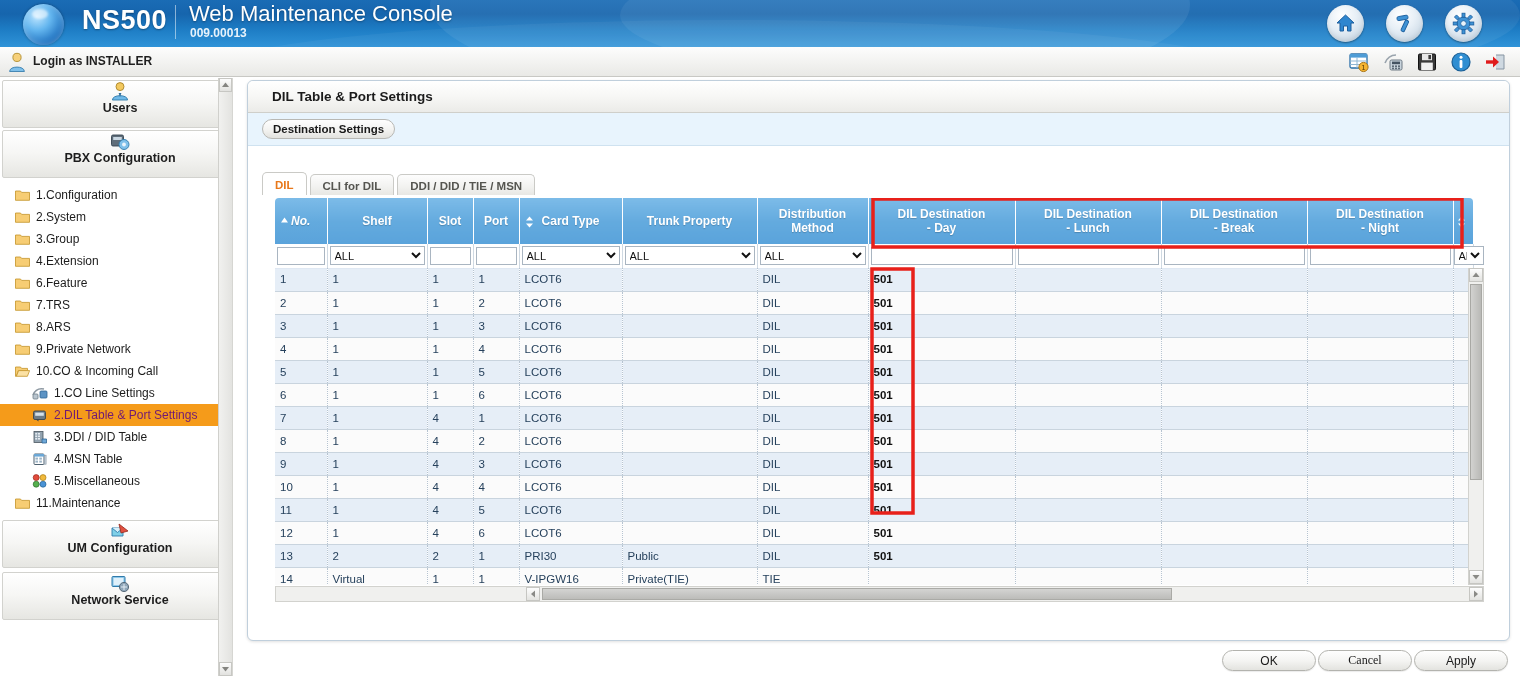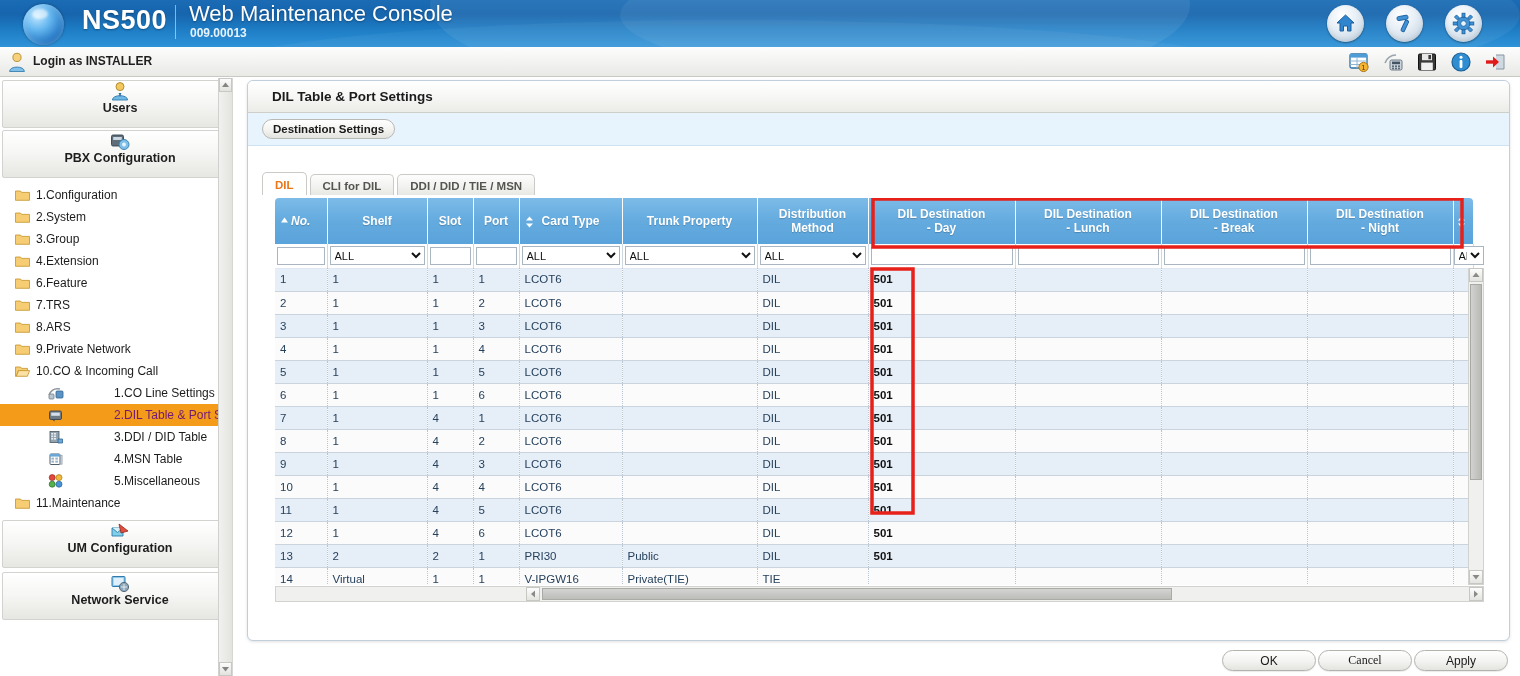--- a/index.html
+++ b/index.html
@@ -103,21 +103,21 @@
   }
   .sb-section .lbl { font-size: 12.5px; color: #1d1d1d; font-weight: bold; margin-left: 8px; }
   .sb-section .ic { margin-left: 8px; width: 20px; height: 20px; position: relative; }
 
   .sb-item {
     height: 22px; display: flex; align-items: center;
     padding-left: 14px; cursor: pointer;
   }
   .sb-item .ic { width: 16px; height: 14px; margin-right: 6px; position: relative; flex: 0 0 auto; }
   .sb-item .lbl { font-size: 12px; color: #1c1c1c; white-space: nowrap; }
-  .sb-sub { padding-left: 48px; gap: 44px; }
+  .sb-sub { padding-left: 32px; }
   .sb-item.selected { background: #f59b1a; }
   .sb-item.selected .lbl { color: #701a75; }
 
   .folder { width: 15px; height: 12px; position: relative; top: 1px; }
 
   .sb-scroll {
     position: absolute; right: 0; top: 0; width: 14px; height: 598px;
     background: linear-gradient(to right, #f1f1ef, #e3e3e0);
     border-left: 1px solid #d0d0cc;
   }

